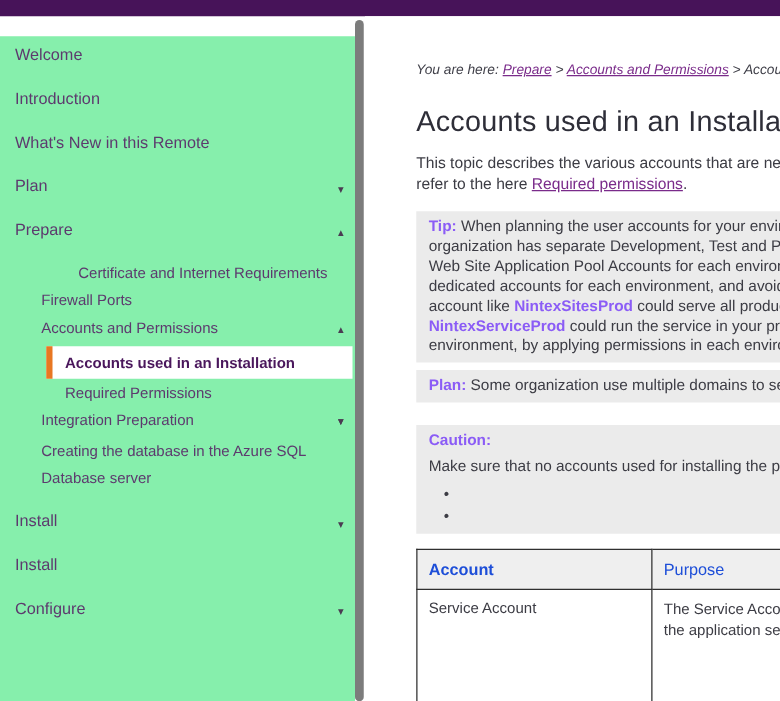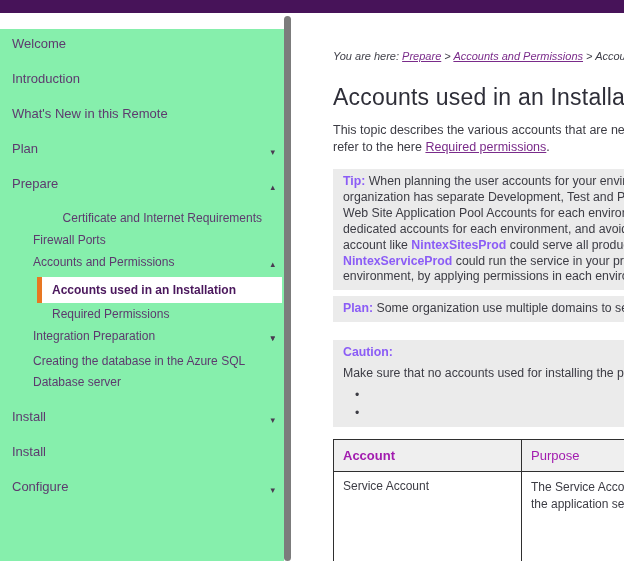--- a/index.html
+++ b/index.html
@@ -38,21 +38,21 @@
   .note-box{margin-top:6px;}
   .caution-box{margin-top:18px;}
   .line{white-space:nowrap;}
   .b{font-weight:bold;color:#8b5cf6;}
   .caution-body{margin-top:5px;white-space:nowrap;}
   .bullets{margin-top:4px;}
   .bullet-row{display:flex;line-height:18px;white-space:nowrap;}
   .blt{width:12px;margin-left:12px;flex:none;}
   table{border-collapse:collapse;margin-top:12px;width:560px;table-layout:fixed;}
   table,th,td{border:1.5px solid #2f2f2f;}
-  th{background:#efefef;font-size:13px;text-align:left;padding:8px 9px;color:#a21caf;}
+  th{background:#efefef;font-size:13px;text-align:left;padding:8px 9px;color:#1d4ed8;}
   th.h-account{width:169px;font-weight:bold;}
   th.h-purpose{font-weight:400;}
   td{vertical-align:top;padding:7px 9px;font-size:12px;color:#3c3c44;height:130px;}
   .pline{white-space:nowrap;line-height:16.5px;}
 </style>
 </head>
 <body>
 
 <div class="topbar"></div>
 

